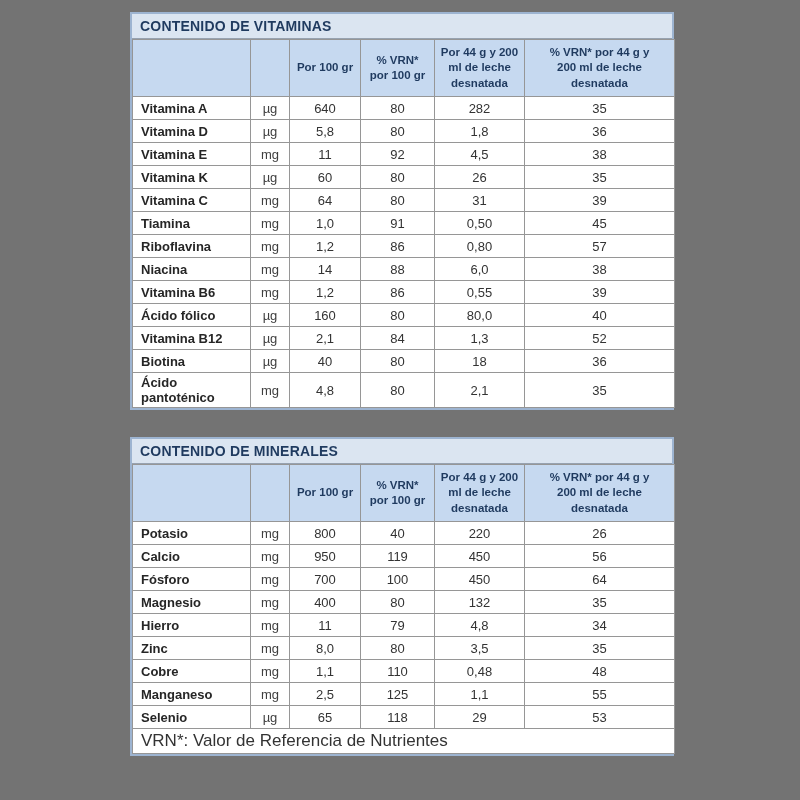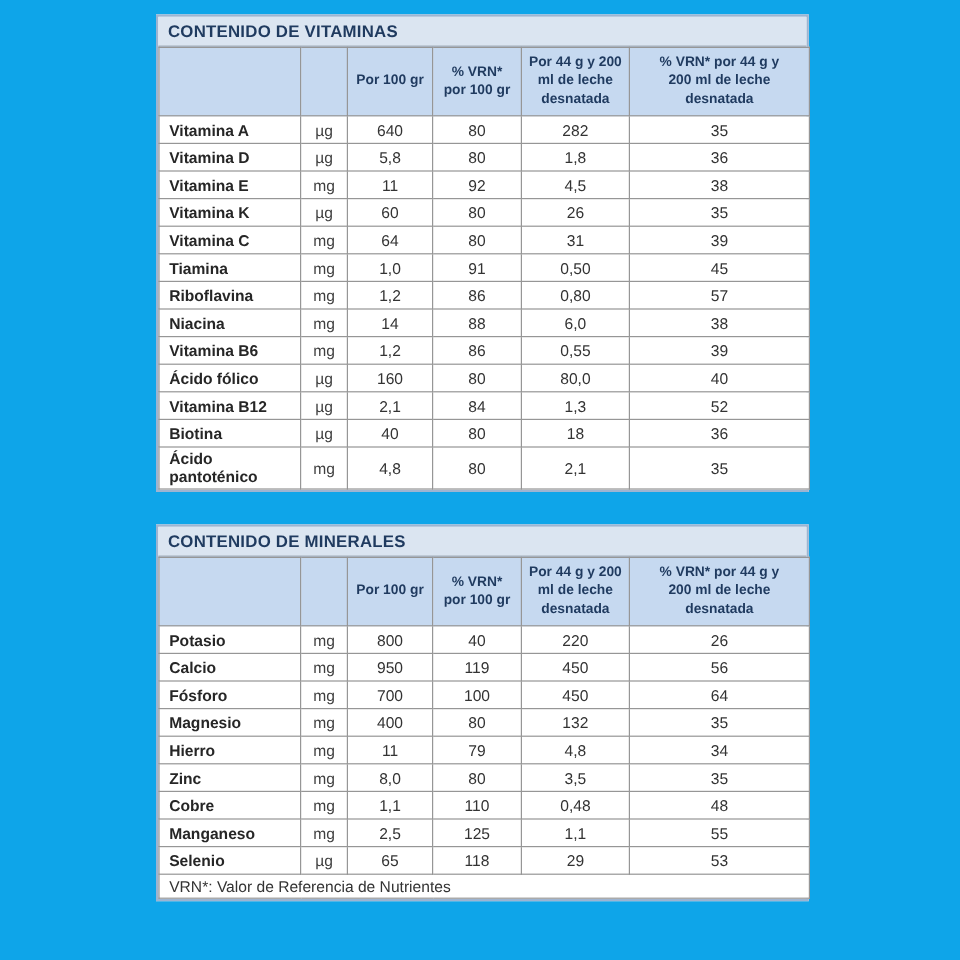--- a/index.html
+++ b/index.html
@@ -2,21 +2,21 @@
 <html style="--title-bg: #dbe5f1; --header-bg: #c6d9f0; --heading-text-color: #1f3a5f; --body-text-color: #333333; --outer-border-color: #9db4d1; --grid-border-color: #969696;"><head>
 <meta charset="utf-8">
 <style>
   * { margin: 0; padding: 0; box-sizing: border-box; }
   html, body { width: 800px; height: 800px; }
   body {
     background: #ffffff;
     font-family: "Liberation Sans", sans-serif;
     position: relative;
   }
-  .page { position: absolute; inset: 0; background: #0ea5e9; }
+  .page { position: absolute; inset: 0; background: #737373; }
 
   .nutri-table {
     position: absolute;
     left: 130px;
     width: 544px;
     border: 2px solid var(--outer-border-color, #9db4d1);
     background: #ffffff;
   }
   #vitamins { top: 12px; }
   #minerals { top: 437px; }
@@ -64,21 +64,21 @@
     text-align: left;
     padding-left: 8px;
     font-weight: bold;
     color: #262626;
   }
   td.unit { color: #3f3f3f; margin-top: 24px; }
   td.footnote {
     text-align: left;
     padding-left: 8px;
     font-weight: normal;
-    font-size: 13px;
+    font-size: 17px;
     height: 20px;
     color: #333333;
   }
 </style>
 </head>
 <body>
 
 <div class="page">
 
   <section class="nutri-table" id="vitamins">

